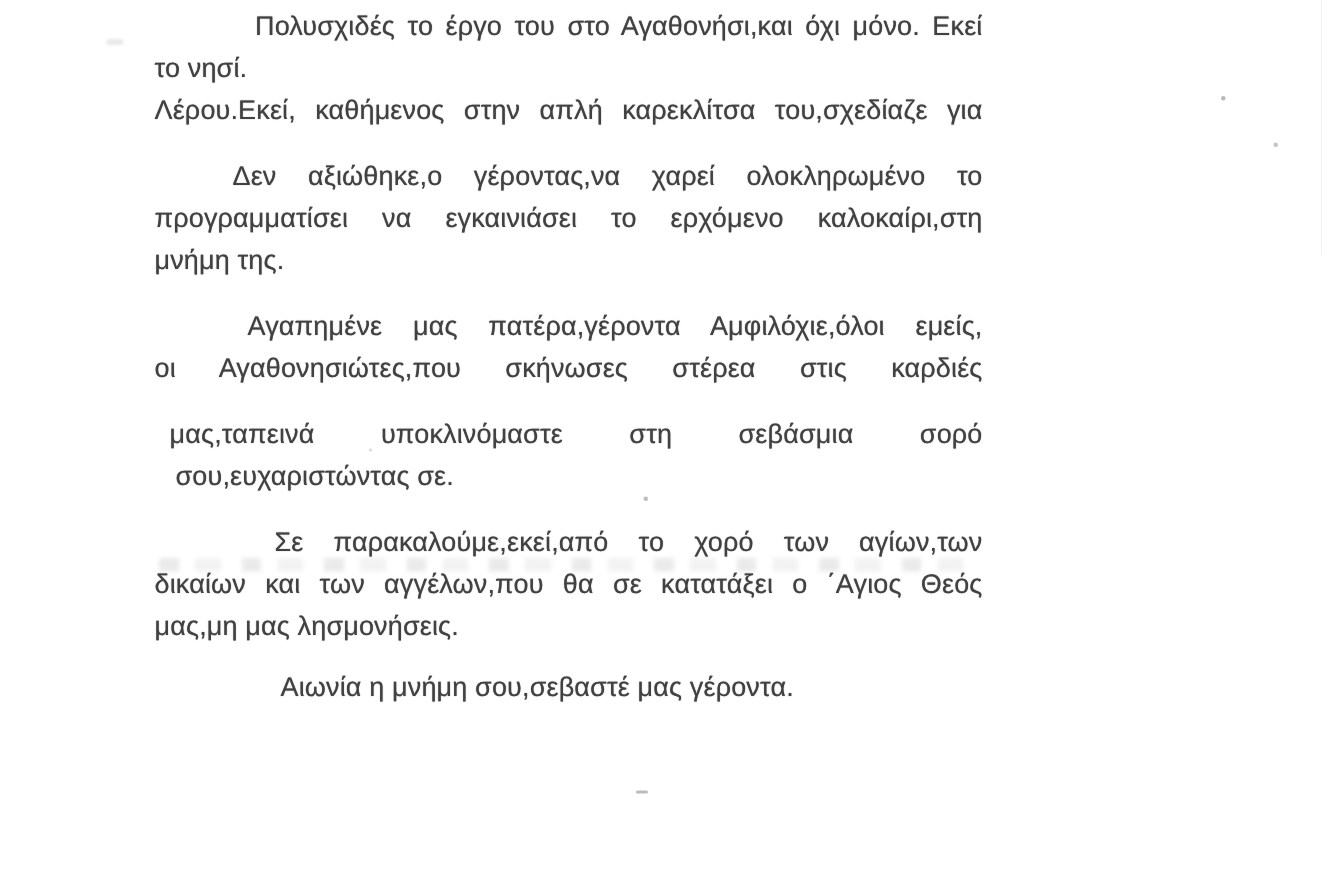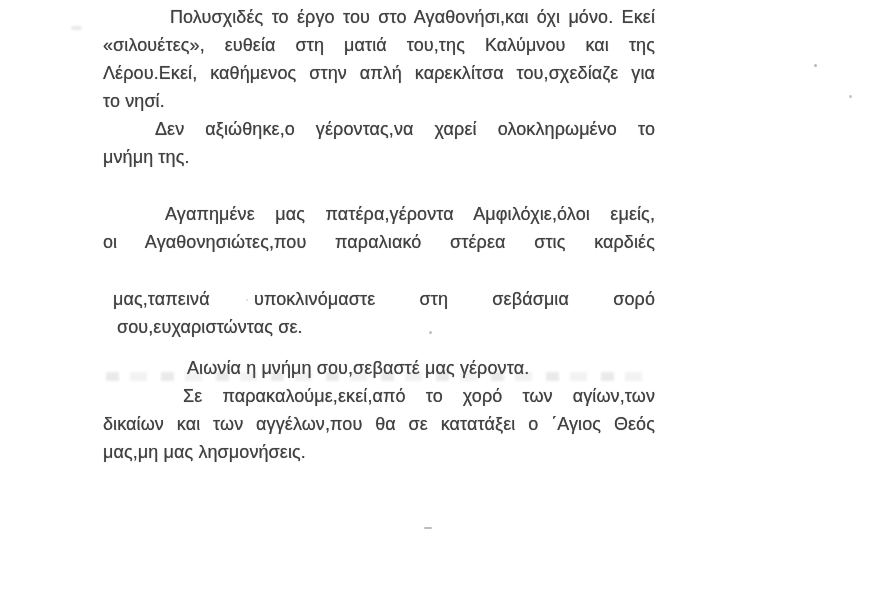--- a/index.html
+++ b/index.html
@@ -16,23 +16,23 @@
     left:103px;top:3px;
     width:552px;
     font-size:18px;
     line-height:28px;
     letter-spacing:0.1px;
     text-shadow:0 0 0.7px rgba(65,65,65,0.75);
   }
   .para{margin:0;padding:0;}
   .line{min-height:28px;}
   .j{text-align:justify;text-align-last:justify;}
-  .m12{margin-top:0;}
+  .m12{margin-top:16px;}
   .m13{margin-top:13px;}
-  .m16{margin-top:29px;}
+  .m16{margin-top:16px;}
   
   .artifact{position:absolute;pointer-events:none;}
   .speck{background:#7d7d7d;border-radius:50%;}
   #smudge-top-left{left:71px;top:26px;width:11px;height:4px;background:#9a9a9a;opacity:.22;filter:blur(1px);border-radius:2px;}
   #speck-right-1{left:814px;top:64px;width:3px;height:3px;opacity:.55;}
   #speck-right-2{left:849px;top:95px;width:3px;height:3px;opacity:.45;}
   #dot-after-geronta{left:429px;top:331px;width:3px;height:3px;opacity:.5;}
   #faint-dot-mid{left:246px;top:299px;width:2px;height:2px;opacity:.3;}
   #dash-bottom{left:424px;top:527px;width:8px;height:2px;background:#8f8f8f;opacity:.6;border-radius:1px;}
   #erased-line{
@@ -49,45 +49,45 @@
 </style>
 </head>
 <body>
 
 <div class="page">
 
   <div class="textcol">
 
     <div class="para">
       <div class="line j" style="text-indent:67px">Πολυσχιδές το έργο του στο Αγαθονήσι,και όχι μόνο. Εκεί</div>
-      <div class="line j">«σιλουέτες», ευθεία στη ματιά του,της Καλύμνου και της</div>
+      <div class="line">το νησί.</div>
       <div class="line j">Λέρου.Εκεί, καθήμενος στην απλή καρεκλίτσα του,σχεδίαζε για</div>
-      <div class="line">το νησί.</div>
     </div>
 
     <div class="para m12">
       <div class="line j" style="text-indent:52px">Δεν αξιώθηκε,ο γέροντας,να χαρεί ολοκληρωμένο το</div>
+      <div class="line j">προγραμματίσει να εγκαινιάσει το ερχόμενο καλοκαίρι,στη</div>
       <div class="line">μνήμη της.</div>
     </div>
 
     <div class="para m16">
       <div class="line j" style="text-indent:62px">Αγαπημένε μας πατέρα,γέροντα Αμφιλόχιε,όλοι εμείς,</div>
-      <div class="line j">οι Αγαθονησιώτες,που παραλιακό στέρεα στις καρδιές</div>
+      <div class="line j">οι Αγαθονησιώτες,που σκήνωσες στέρεα στις καρδιές</div>
       <div class="line j m16" style="padding-left:10px">μας,ταπεινά υποκλινόμαστε στη σεβάσμια σορό</div>
       <div class="line" style="padding-left:14px">σου,ευχαριστώντας σε.</div>
-    </div>
-
-    <div class="para m13">
-      <div class="line" style="text-indent:84px">Αιωνία η μνήμη σου,σεβαστέ μας γέροντα.</div>
     </div>
 
     <div class="para m12">
       <div class="line j" style="text-indent:80px">Σε παρακαλούμε,εκεί,από το χορό των αγίων,των</div>
       <div class="line j">δικαίων και των αγγέλων,που θα σε κατατάξει ο ΄Αγιος Θεός</div>
       <div class="line">μας,μη μας λησμονήσεις.</div>
+    </div>
+
+    <div class="para m13">
+      <div class="line" style="text-indent:84px">Αιωνία η μνήμη σου,σεβαστέ μας γέροντα.</div>
     </div>
 
   </div>
 
   <div class="artifact" id="smudge-top-left"></div>
   <div class="artifact speck" id="speck-right-1"></div>
   <div class="artifact speck" id="speck-right-2"></div>
   <div class="artifact speck" id="dot-after-geronta"></div>
   <div class="artifact speck" id="faint-dot-mid"></div>
   <div class="artifact" id="dash-bottom"></div>

